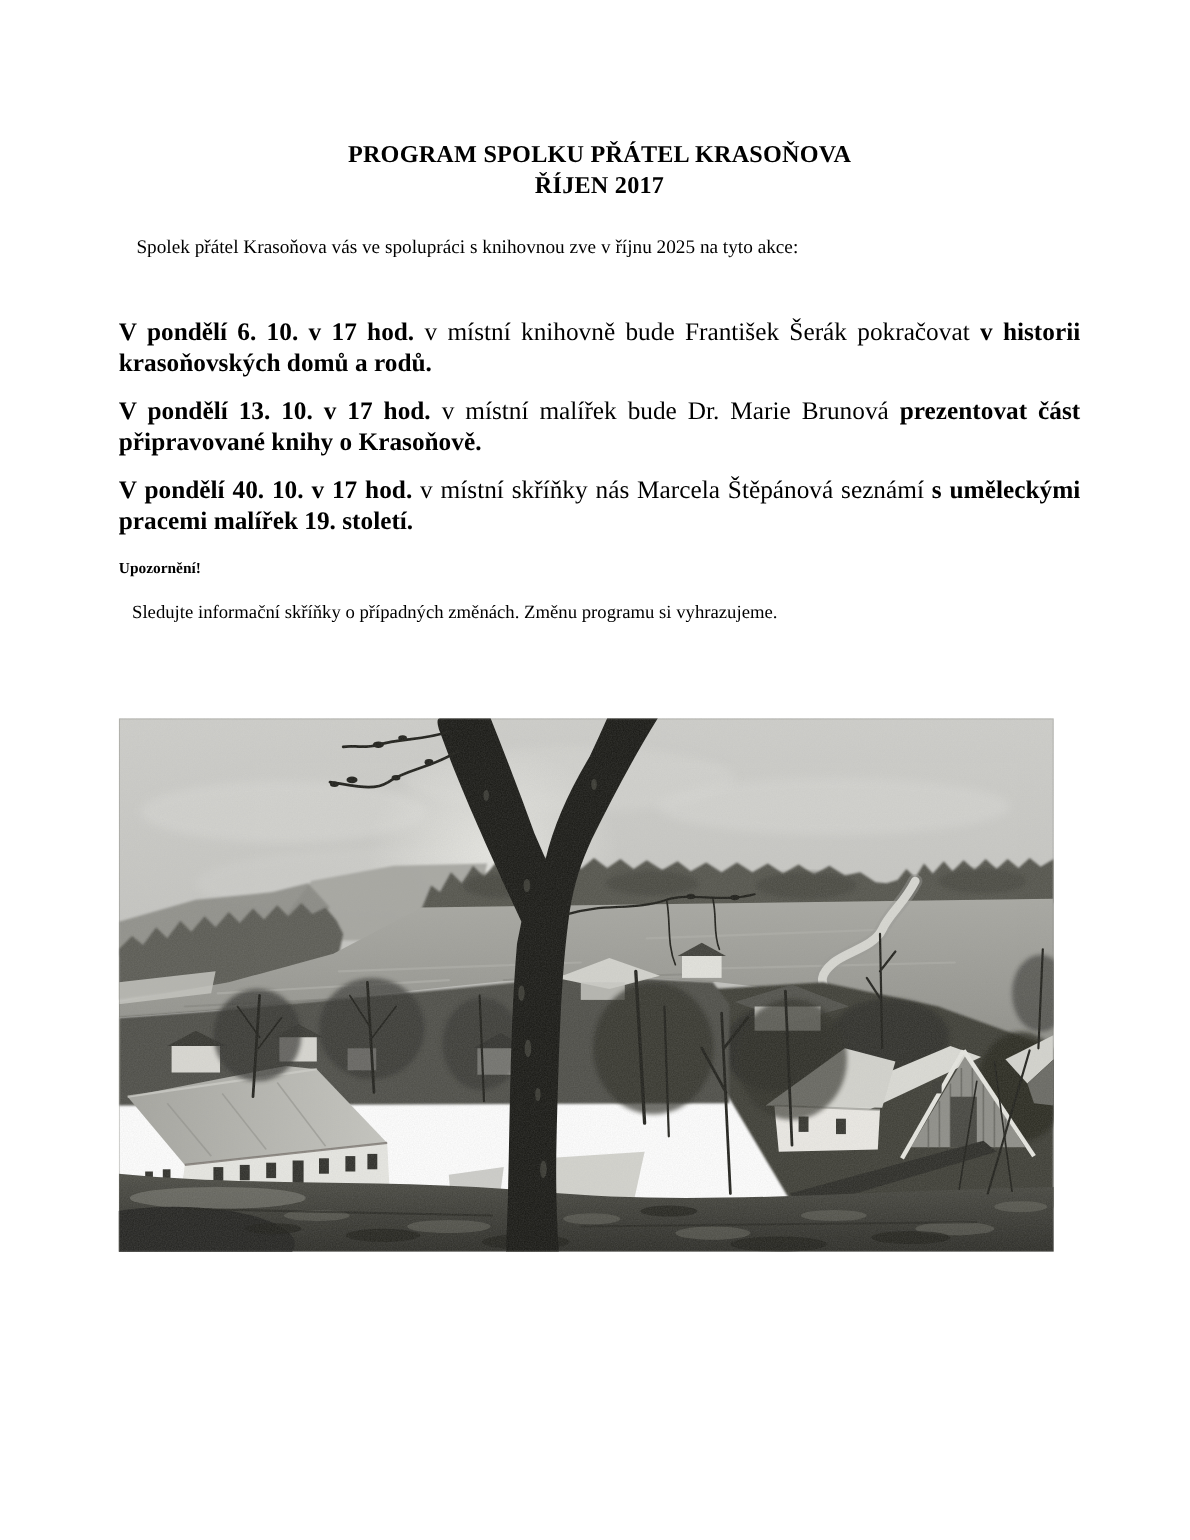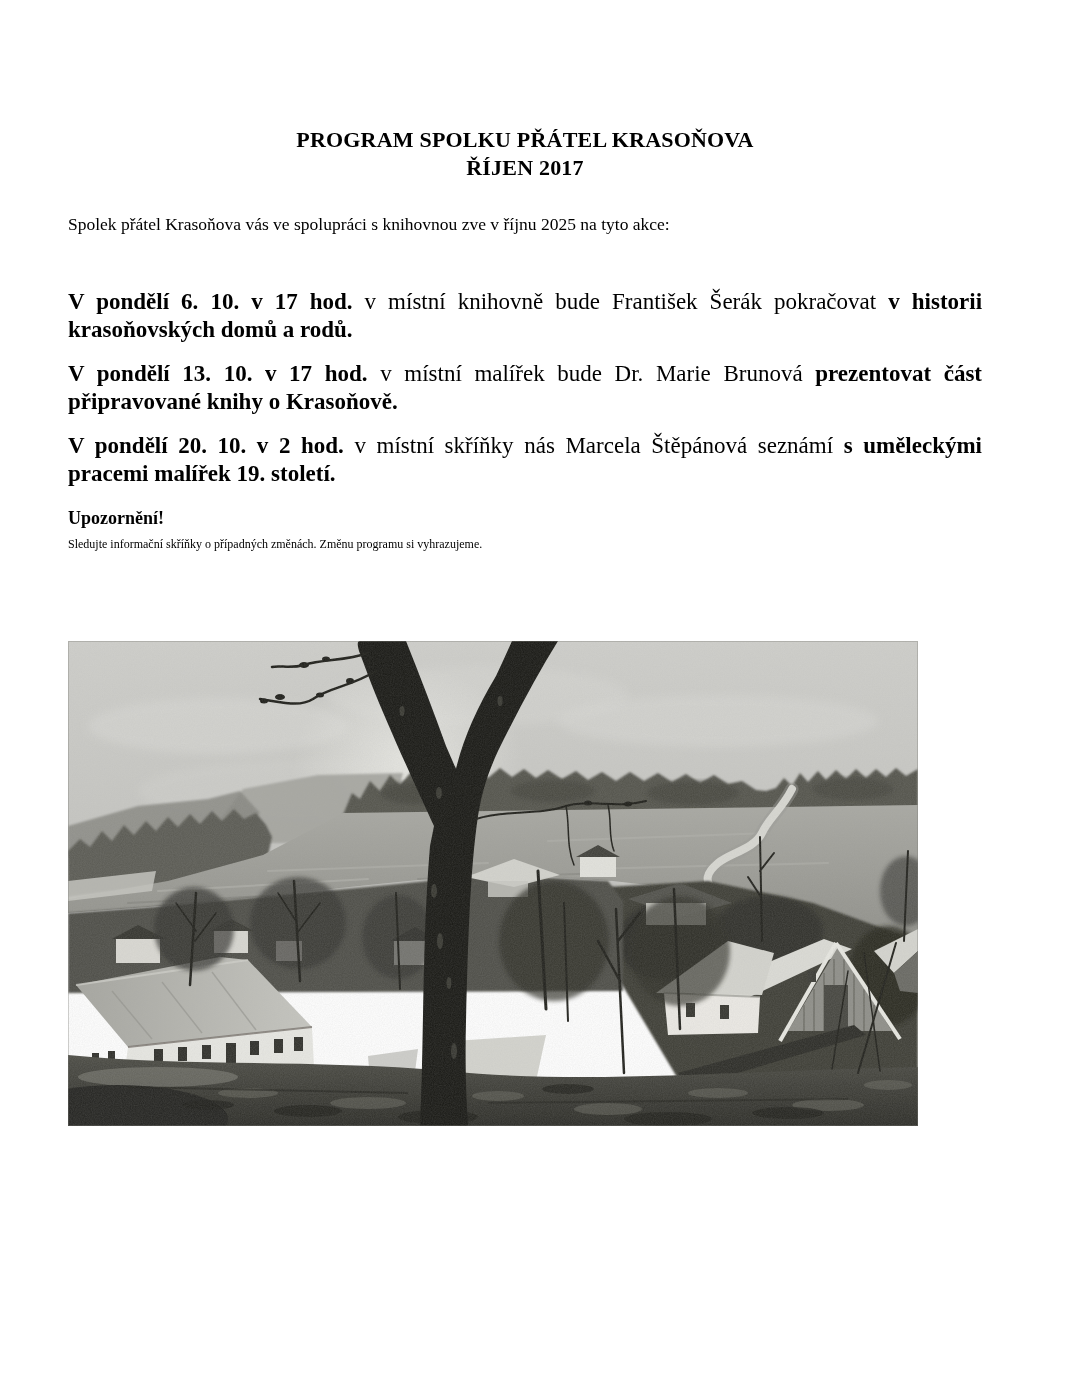--- a/index.html
+++ b/index.html
@@ -8,54 +8,54 @@
   }
   body {
     width: 1082px; height: 1400px;
     overflow: hidden;
     font-family: "Liberation Serif", "DejaVu Serif", serif;
     color: #000000;
   }
   .page {
     box-sizing: border-box;
     width: 1082px; height: 1400px;
-    padding: 126px 100px 0 68px;
+    padding: 126px 100px 0 108px;
   }
   .title {
     margin: 0;
     text-align: center;
     font-size: 22px;
     line-height: 28px;
     font-weight: bold;
     letter-spacing: 0.2px;
   }
   .title-line { display: block; }
   .intro {
-    margin: 30px 0 0 0;
+    margin: 30px 0 0 16px;
     font-size: 17.5px;
     line-height: 24px;
   }
   .events { margin-top: 52px; }
   .event {
     margin: 0 0 16px 0;
     font-size: 23px;
     line-height: 28px;
     text-align: justify;
   }
   .event strong { font-weight: bold; }
   .notice-head {
     margin: 17px 0 0 0;
-    font-size: 18px;
+    font-size: 14px;
     line-height: 26px;
     font-weight: bold;
     font-family: Liberation Serif, serif;
   }
   .notice-body {
-    margin: 0;
-    font-size: 12px;
+    margin: 12px;
+    font-size: 17px;
     line-height: 27px;
   }
   .photo {
     margin: 83px 0 0 0;
     width: 850px;
     height: 485px;
     line-height: 0;
   }
   .photo svg { width: 850px; height: 485px; display: block; }
 </style>
@@ -69,21 +69,21 @@
     <span class="title-line">ŘÍJEN 2017</span>
   </h1>
 
   <p class="intro">Spolek přátel Krasoňova vás ve spolupráci s knihovnou zve v říjnu 2025 na tyto akce:</p>
 
   <div class="events">
     <p class="event"><strong>V pondělí 6. 10. v 17 hod.</strong> <span>v místní knihovně bude František Šerák pokračovat</span> <strong>v historii krasoňovských domů a rodů.</strong></p>
 
     <p class="event"><strong>V pondělí 13. 10. v 17 hod.</strong> <span>v místní malířek bude Dr. Marie Brunová</span> <strong>prezentovat část připravované knihy o Krasoňově.</strong></p>
 
-    <p class="event"><strong>V pondělí 20. 10. v 2 hod.</strong> <span>v místní skříňky nás Marcela Štěpánová seznámí</span> <strong>s uměleckými pracemi malířek 19. století.</strong></p>
+    <p class="event"><strong>V pondělí 40. 10. v 17 hod.</strong> <span>v místní skříňky nás Marcela Štěpánová seznámí</span> <strong>s uměleckými pracemi malířek 19. století.</strong></p>
 
   </div>
 
   <p class="notice-head">Upozornění!</p>
   <p class="notice-body">Sledujte informační skříňky o případných změnách. Změnu programu si vyhrazujeme.</p>
 
   <figure class="photo">
     <svg viewBox="0 0 850 485" xmlns="http://www.w3.org/2000/svg" role="img">
       <defs>
         <linearGradient id="skyG" x1="0" y1="0" x2="0" y2="1">

